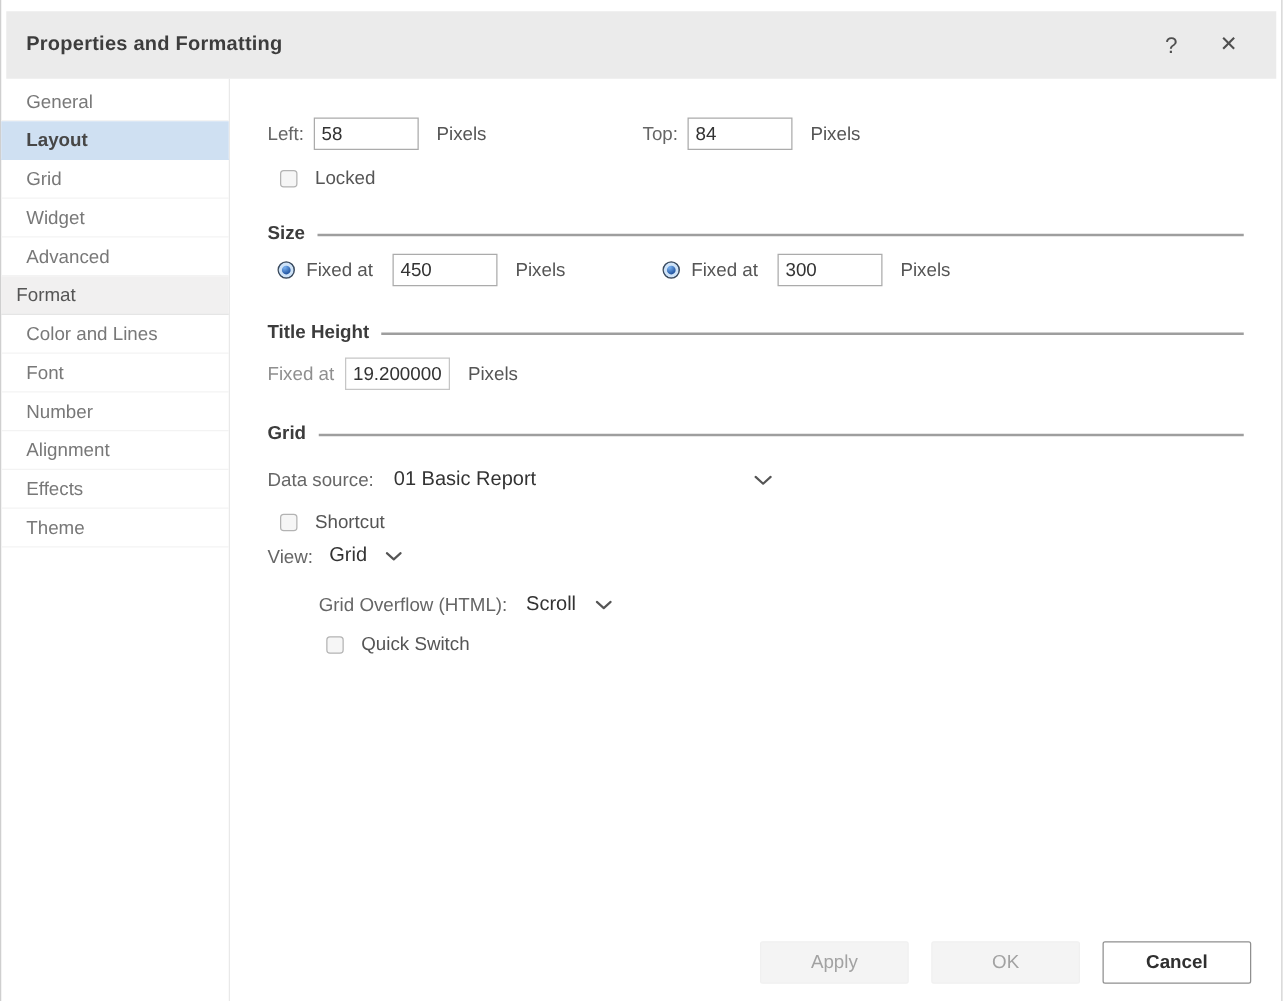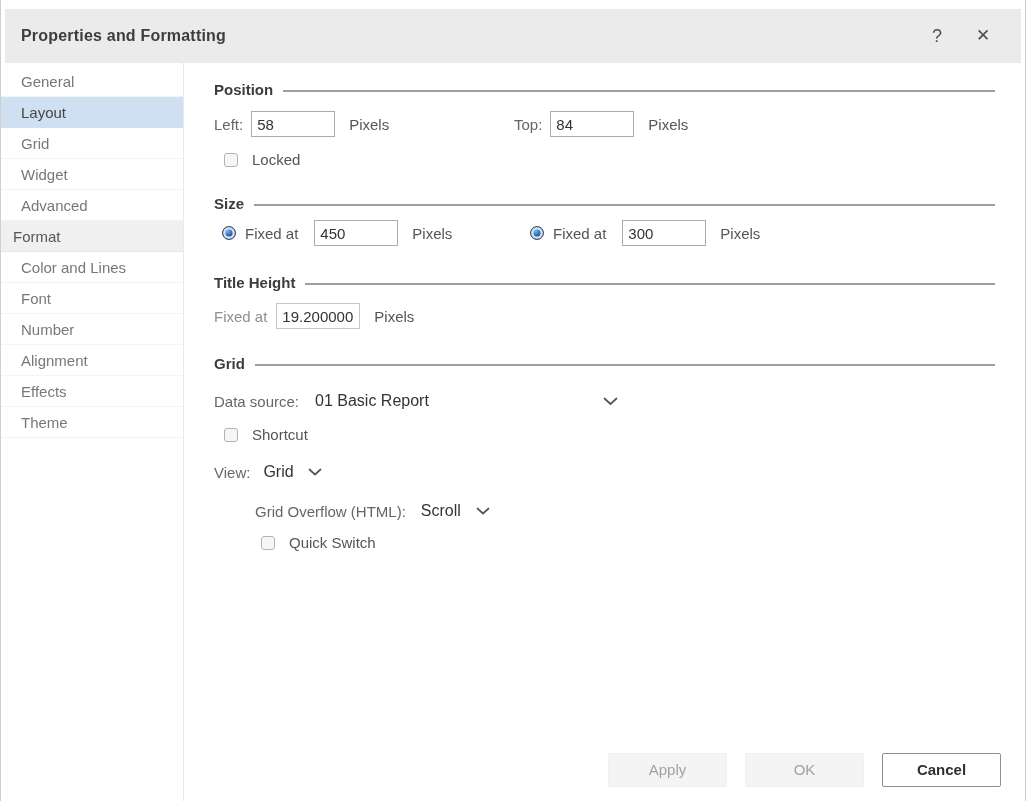--- a/index.html
+++ b/index.html
@@ -17,21 +17,21 @@
              line-height:20px; }
   .tb-icon.close { font-size:17px; }
 
   
   .bodywrap { display:flex; height:738px; }
   .sidebar { width:183px; border-right:1px solid #e9e9e9; padding-top:3px; flex:none; }
   .srow { height:31px; display:flex; align-items:center; font-size:15px;
           border-bottom:1px solid #f3f3f3; }
   .srow.header { background:#f1f0f0; color:#555; padding-left:12px; border-bottom:1px solid #e5e5e5; }
   .srow.item { color:#787878; padding-left:20px; cursor:pointer; }
-  .srow.item.selected { background:#cfe0f2; color:#474747; font-weight:normal; border-bottom:1px solid #cfe0f2; }
+  .srow.item.selected { background:#cfe0f2; color:#474747; font-weight:bold; border-bottom:1px solid #cfe0f2; }
 
   .content { position:relative; flex:1; padding:18px 30px 0 30px; }
 
   .section-header { display:flex; align-items:center; margin-bottom:0; }
   .section-header .htext { font-size:15px; font-weight:bold; color:#3c3c3c; white-space:nowrap; }
   .section-header .rule { flex:1; border-top:2px solid #9e9e9e; margin-left:10px; margin-top:2px; }
 
   .lbl { font-size:15px; color:#666; }
   .val-dark { font-size:16px; color:#333; }
   .unit { font-size:15px; color:#555; }
@@ -64,21 +64,21 @@
 
   .th-row { margin-top:12px; }
   .th-row .unit { margin-left:14px; }
   .th-row .lbl { margin-right:9px; }
 
   .dd-row { display:flex; align-items:center; }
   .dd-chevron { display:inline-flex; align-items:center; cursor:pointer; }
   .ds-row { margin-top:20px; width:404px; }
   .ds-row .val-dark { margin-left:16px; }
   .ds-row .dd-chevron { margin-left:auto; }
-  .view-row { margin-top:20px; }
+  .view-row { margin-top:10px; }
   .view-row .val-dark { margin-left:13px; }
   .view-row .dd-chevron { margin-left:14px; }
   .ovf-row { margin-top:21px; padding-left:41px; }
   .ovf-row .val-dark { margin-left:15px; }
   .ovf-row .dd-chevron { margin-left:15px; }
   .qs-row { padding-left:47px; }
 
   .footer { position:absolute; right:24px; bottom:14px; display:flex; gap:18px; }
   .btn { width:119px; height:34px; font-size:15px; border-radius:2px; text-align:center;
          line-height:32px; font-family:"Liberation Sans", sans-serif; cursor:pointer; }
@@ -109,24 +109,20 @@
       <div class="srow item">Color and Lines</div>
       <div class="srow item">Font</div>
       <div class="srow item">Number</div>
       <div class="srow item">Alignment</div>
       <div class="srow item">Effects</div>
       <div class="srow item">Theme</div>
     </div>
 
     <div class="content">
 
-      <div class="section-header">
-        <span class="htext">Position</span>
-        <span class="rule"></span>
-      </div>
       <div class="row pos-row">
         <span class="pos-group">
           <span class="lbl">Left:</span>
           <input class="box" value="58" style="">
           <span class="unit">Pixels</span>
         </span>
         <span class="pos-group">
           <span class="lbl">Top:</span>
           <input class="box" value="84" style="">
           <span class="unit">Pixels</span>

